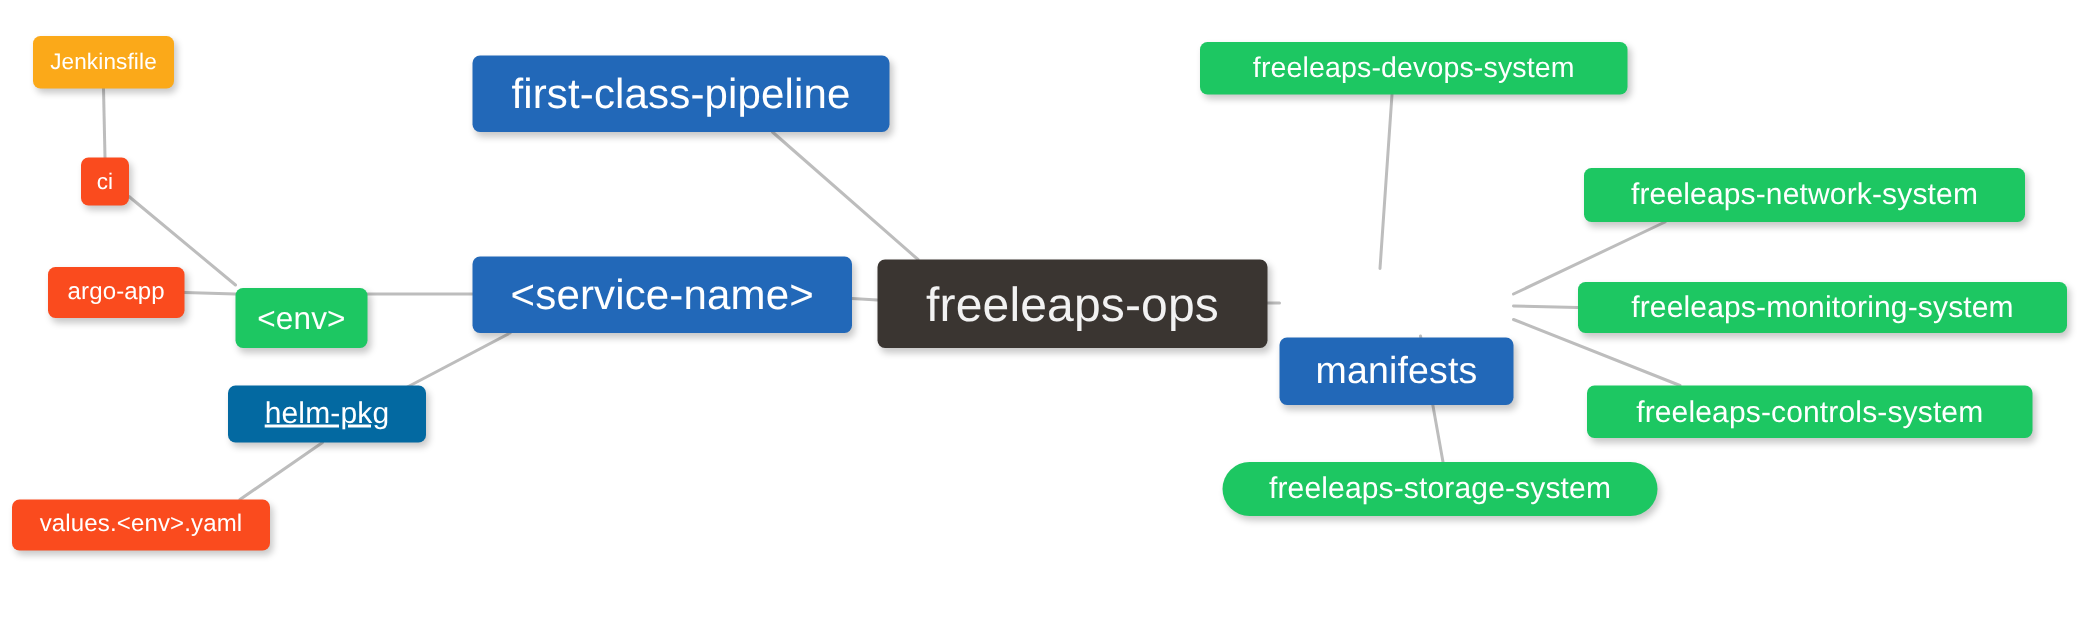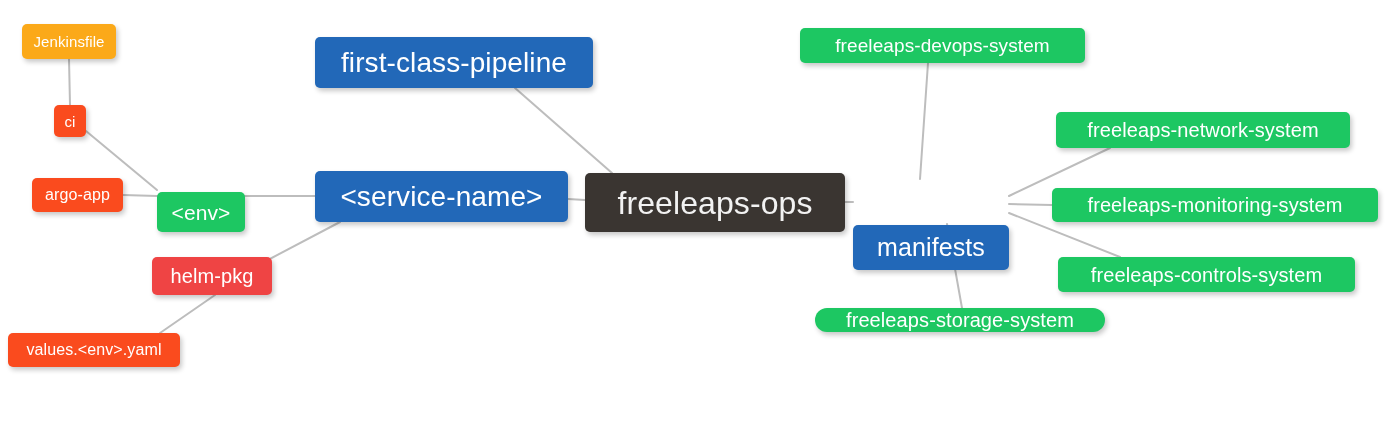--- a/index.html
+++ b/index.html
@@ -71,21 +71,21 @@
       </div>
       <div class="node" style="left: 54px; top: 105px; width: 32px; height: 32px; background: rgb(250, 75, 30); color: rgb(255, 255, 255); font-size: 15px;">
         <span>ci</span>
       </div>
       <div class="node" style="left: 32px; top: 178px; width: 91px; height: 34px; background: rgb(250, 75, 30); color: rgb(255, 255, 255); font-size: 16px;">
         <span>argo-app</span>
       </div>
       <div class="node" style="left: 157px; top: 192px; width: 88px; height: 40px; background: rgb(29, 199, 98); color: rgb(255, 255, 255); font-size: 21px;">
         <span>&lt;env&gt;</span>
       </div>
-      <div class="node" style="left: 152px; top: 257px; width: 120px; height: 38px; background: #ef4444; color: rgb(255, 255, 255); font-size: 20px;">
+      <div class="node" style="left: 152px; top: 257px; width: 132px; height: 38px; background: #0369a1; color: rgb(255, 255, 255); font-size: 20px; text-decoration: underline;">
         <span>helm-pkg</span>
       </div>
       <div class="node" style="left: 8px; top: 333px; width: 172px; height: 34px; background: rgb(250, 75, 30); color: rgb(255, 255, 255); font-size: 16px;">
         <span>values.&lt;env&gt;.yaml</span>
       </div>
       <div class="node" style="left: 315px; top: 37px; width: 278px; height: 51px; background: rgb(34, 104, 184); color: rgb(255, 255, 255); font-size: 28px;">
         <span>first-class-pipeline</span>
       </div>
       <div class="node" style="left: 315px; top: 171px; width: 253px; height: 51px; background: rgb(34, 104, 184); color: rgb(255, 255, 255); font-size: 28px;">
         <span>&lt;service-name&gt;</span>
@@ -101,17 +101,17 @@
       </div>
       <div class="node" style="left: 1056px; top: 112px; width: 294px; height: 36px; background: rgb(29, 199, 98); color: rgb(255, 255, 255); font-size: 20px;">
         <span>freeleaps-network-system</span>
       </div>
       <div class="node" style="left: 1052px; top: 188px; width: 326px; height: 34px; background: rgb(29, 199, 98); color: rgb(255, 255, 255); font-size: 20px;">
         <span>freeleaps-monitoring-system</span>
       </div>
       <div class="node" style="left: 1058px; top: 257px; width: 297px; height: 35px; background: rgb(29, 199, 98); color: rgb(255, 255, 255); font-size: 20px;">
         <span>freeleaps-controls-system</span>
       </div>
-      <div class="node" style="left: 815px; top: 308px; width: 290px; height: 24px; background: rgb(29, 199, 98); color: rgb(255, 255, 255); font-size: 20px; border-radius: 18px;">
+      <div class="node" style="left: 815px; top: 308px; width: 290px; height: 36px; background: rgb(29, 199, 98); color: rgb(255, 255, 255); font-size: 20px; border-radius: 18px;">
         <span>freeleaps-storage-system</span>
       </div>
     </div>
 </div>
 
 </body></html>

